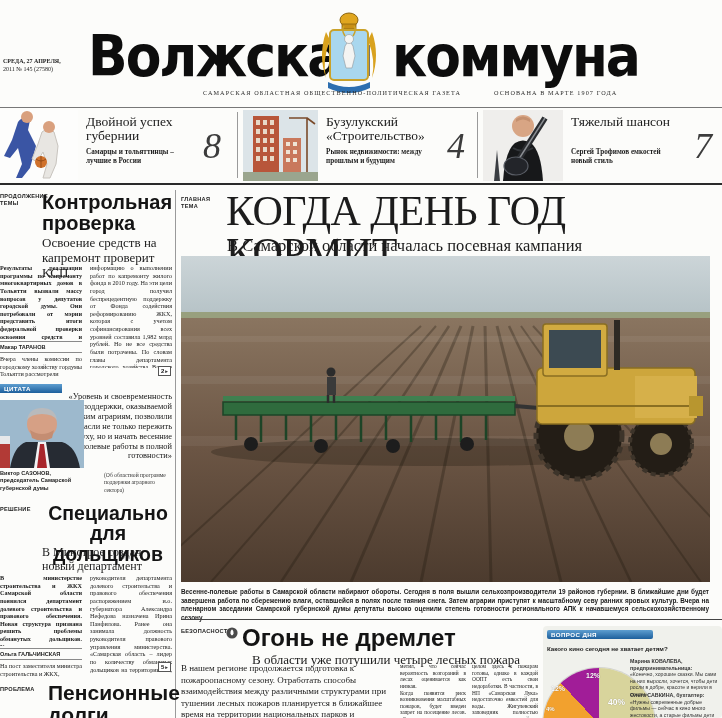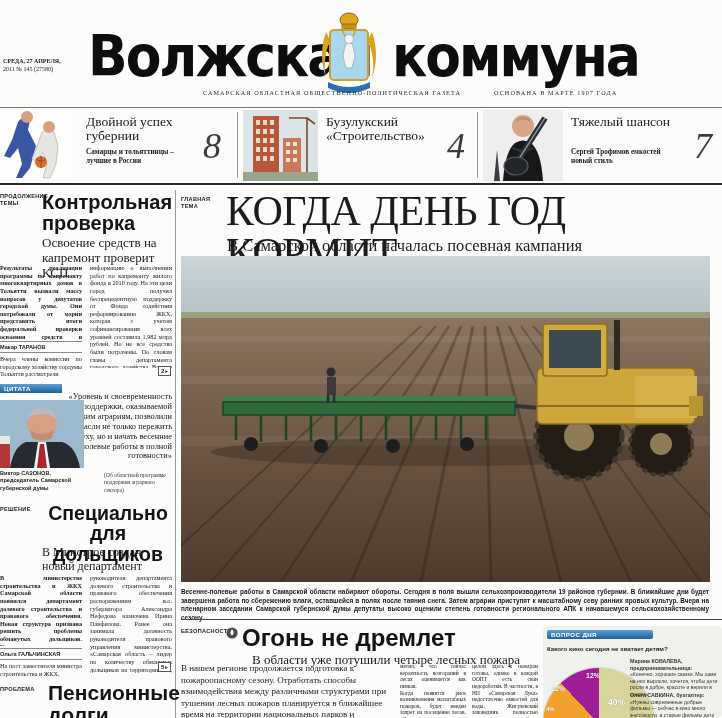--- a/index.html
+++ b/index.html
@@ -114,20 +114,21 @@
         <rect x="43" y="40" width="4" height="4"></rect>
           <rect x="50" y="40" width="4" height="4"></rect>
         <rect x="43" y="48" width="4" height="4"></rect>
           <rect x="50" y="48" width="4" height="4"></rect>
       </g>
       <path d="M64 71 L64 8 L46 8 M64 8 L72 14" stroke="#7a4a2a" stroke-width="1.6" fill="none"></path>
       <rect x="0" y="62" width="75" height="9" fill="#9aa58e"></rect>
     </svg>
   </div>
   <div class="abs teaser-title" style="left:326px; top:115px; width:120px;">Бузулукский «Строительство»</div>
+  <div class="abs teaser-sub" style="left:326px; top:148px; width:118px;">Рынок недвижимости: между прошлым и будущим</div>
   <div class="abs teaser-page" style="left:447px; top:128px;">4</div>
 
   <div class="abs" style="left:483px; top:110px;">
     <svg width="80" height="71" viewBox="0 0 80 71">
       <rect width="80" height="71" fill="#efeeec"></rect>
       <circle cx="40" cy="16" r="11" fill="#d8a584"></circle>
       <path d="M33 12 q7 -5 14 0 l0 -3 q-7 -5 -14 0 z" fill="#c4906f"></path>
       <path d="M20 71 q2 -30 12 -38 q8 -5 16 0 q10 8 12 38 z" fill="#17181a"></path>
       <path d="M30 38 q10 6 20 0" stroke="#33363a" stroke-width="2" fill="none"></path>
       <path d="M62 8 L34 52" stroke="#2a2c30" stroke-width="6"></path>

